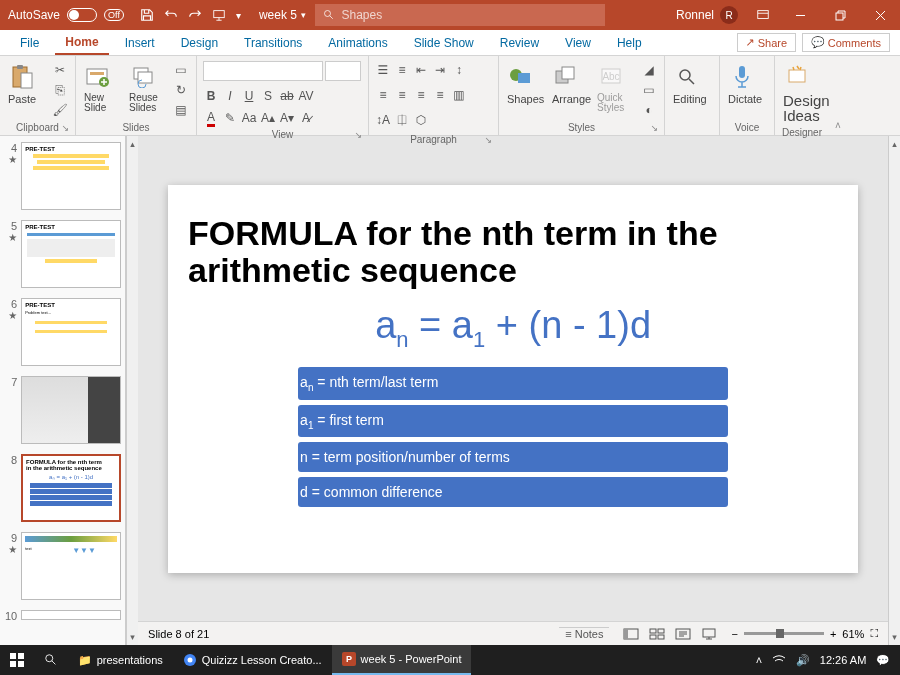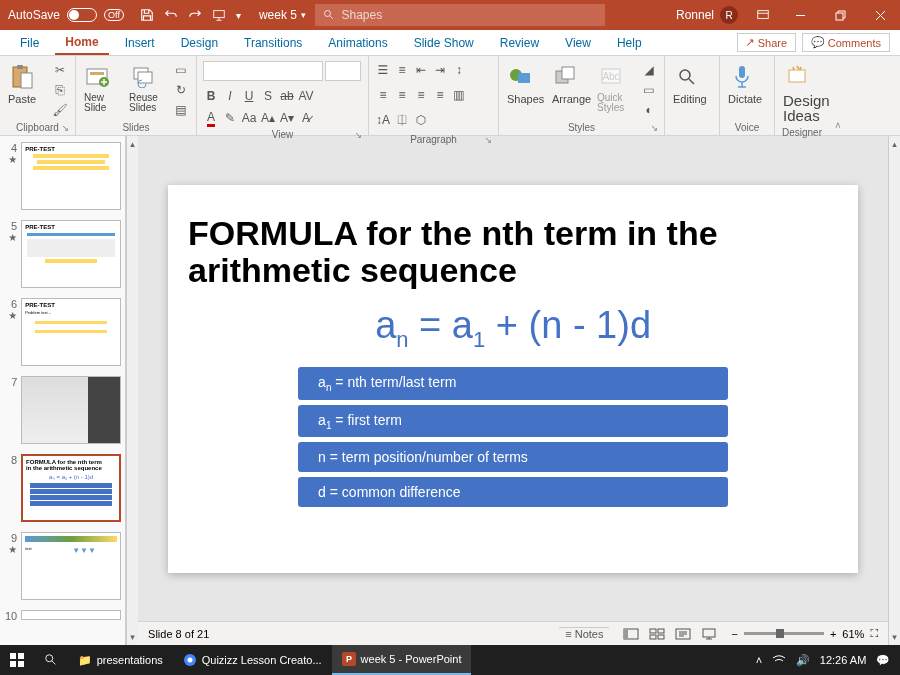--- a/index.html
+++ b/index.html
@@ -46,21 +46,21 @@
 .thumb .thtitle { font-weight: bold; font-size: 6px; margin-bottom: 2px; }
 .thumb .thformula { color: #4472c4; font-size: 6px; text-align: center; margin: 2px 0; }
 .thumb .thbar { background: #4472c4; height: 5px; margin: 1px 4px; }
 .slidearea { flex: 1; display: flex; flex-direction: column; position: relative; }
 .canvas { flex: 1; display: flex; align-items: center; justify-content: flex-end; padding: 10px 30px; }
 .slide { width: 690px; height: 388px; background: #fff; box-shadow: 0 2px 8px rgba(0,0,0,0.25); padding: 30px 20px; }
 .slide h1 { font-family: Arial, sans-serif; font-size: 34px; font-weight: bold; color: #000; line-height: 1.1; margin-bottom: 14px; }
 .slide .formula { font-family: "Times New Roman", serif; font-size: 38px; color: #4472c4; text-align: center; margin-bottom: 14px; }
 .slide .formula sub { font-size: 22px; }
 .defs { width: 430px; margin: 0 auto; }
-.def { background: #4472c4; color: #fff; padding: 7px 20px; margin-bottom: 5px; font-size: 14px; border-radius: 3px; }
+.def { background: #4472c4; color: #fff; padding: 7px 2px; margin-bottom: 5px; font-size: 14px; border-radius: 3px; }
 .def sub { font-size: 10px; }
 .scroll { width: 16px; background: #f0f0f0; border-left: 1px solid #ccc; display: flex; flex-direction: column; }
 .scroll .arrow { height: 16px; display: flex; align-items: center; justify-content: center; font-size: 9px; color: #666; }
 .scroll .track { flex: 1; }
 .bottombar { height: 24px; background: #f3f2f1; border-top: 1px solid #d4d4d4; display: flex; align-items: center; font-size: 11px; padding: 0 10px; gap: 10px; }
 .bottombar .notes { display: flex; align-items: center; gap: 3px; color: #555; border-top: 1px solid #ccc; padding: 0 6px; }
 .viewbtns { display: flex; gap: 2px; }
 .viewbtn { width: 24px; height: 18px; display: flex; align-items: center; justify-content: center; color: #555; }
 .zoom { display: flex; align-items: center; gap: 6px; }
 .zoom .slider { width: 80px; height: 3px; background: #999; position: relative; }

